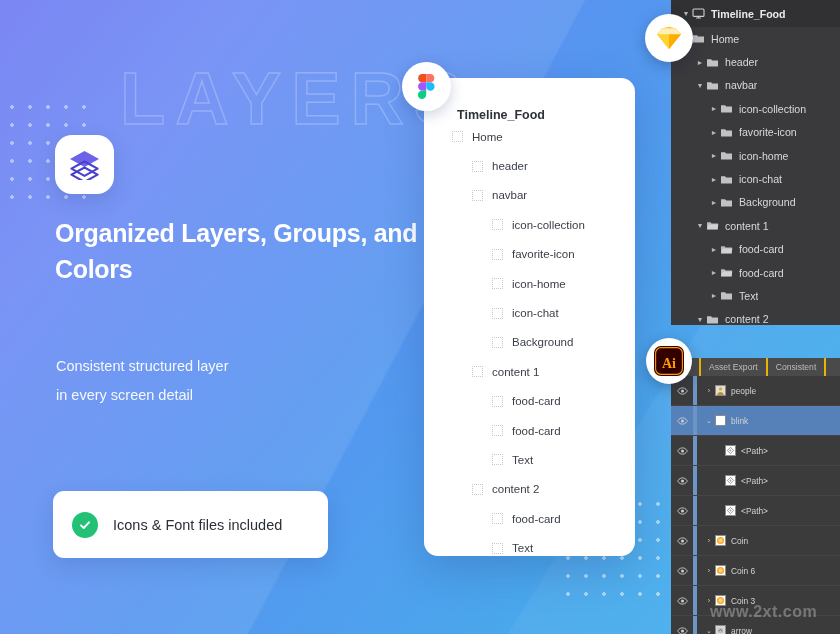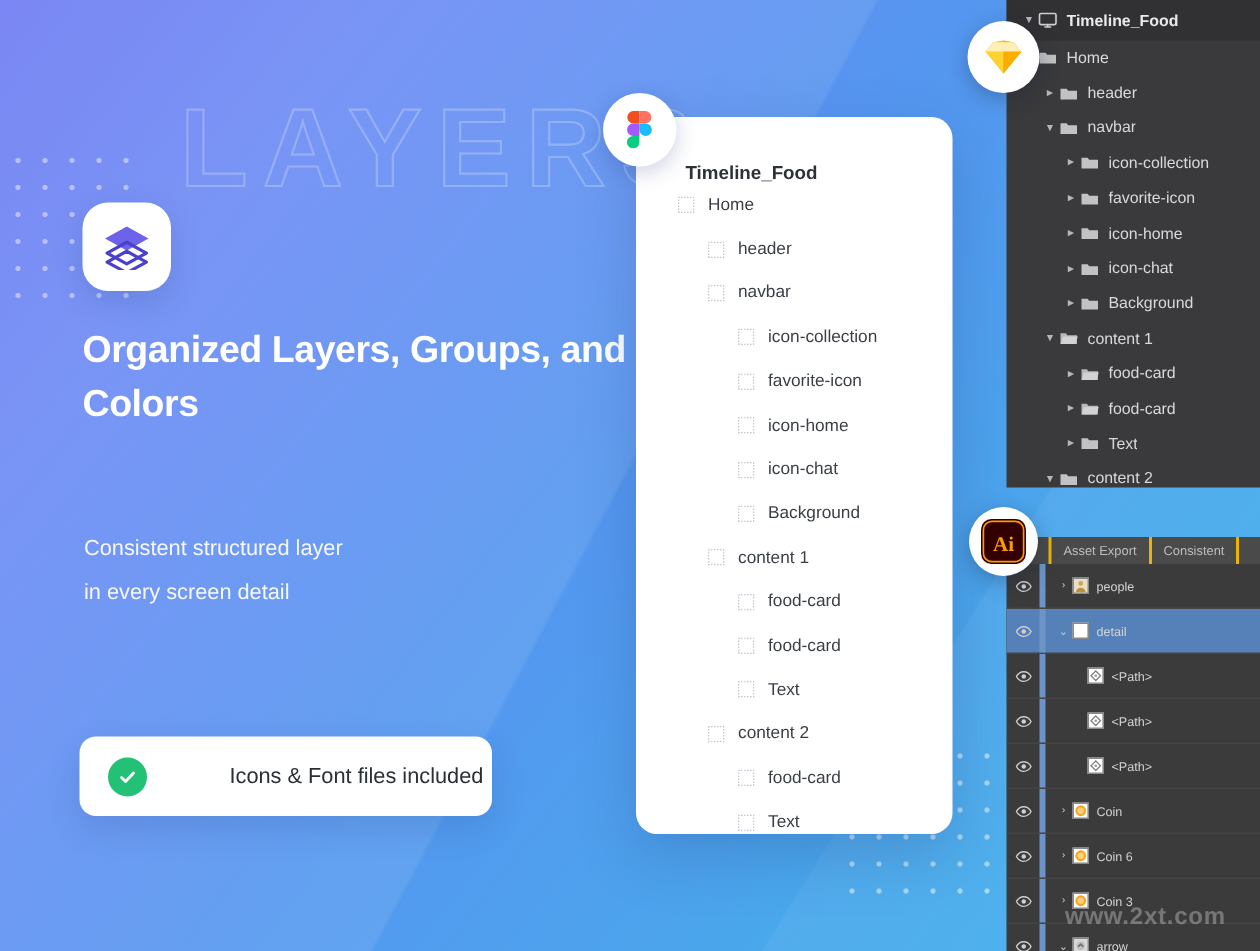--- a/index.html
+++ b/index.html
@@ -54,24 +54,23 @@
     position: absolute; left: 55px; top: 216px; width: 380px;
     color: #fff; font-size: 25px; font-weight: 700; line-height: 1.42;
     letter-spacing: -.3px;
   }
   #hero-sub {
     position: absolute; left: 56px; top: 352px; width: 330px;
     color: rgba(255,255,255,.93); font-size: 14.5px; line-height: 2.0;
     font-weight: 400;
   }
   #feature-pill {
-    position: absolute; left: 53px; top: 491px; width: 275px; height: 53px;
+    position: absolute; left: 53px; top: 491px; width: 275px; height: 67px;
     background: #fff; border-radius: 11px; display: flex; align-items: center;
     box-shadow: 0 8px 22px rgba(30,58,120,.16);
-    gap: 40px;
   }
   #feature-pill .check {
     width: 26px; height: 26px; border-radius: 50%; background: #22C176;
     margin-left: 19px; flex: none; display: flex; align-items: center; justify-content: center;
   }
   #feature-pill .check svg { display: block; }
   #feature-label { margin-left: 15px; color: #2b2f36; font-size: 14.5px; }
 
   
   #figma-card {
@@ -441,21 +440,21 @@
               <circle cx="5.5" cy="4" r="1.5" fill="#cfcfcf"></circle>
             </svg>
           </span>
           <span class="bar"></span>
           <span class="chev ind0">⌄</span>
           <span class="thumb">
             <svg width="11" height="11" viewBox="0 0 11 11">
               <rect width="11" height="11" fill="#ffffff"></rect>
             </svg>
           </span>
-          <span class="ailabel">detail</span>
+          <span class="ailabel">blink</span>
         </div>
         <div class="airow">
           <span class="eye">
             <svg width="11" height="8" viewBox="0 0 11 8">
               <path d="M.6 4S2.4.8 5.5.8 10.4 4 10.4 4 8.6 7.2 5.5 7.2.6 4 .6 4z" fill="none" stroke="#cfcfcf" stroke-width=".9"></path>
               <circle cx="5.5" cy="4" r="1.5" fill="#cfcfcf"></circle>
             </svg>
           </span>
           <span class="bar"></span>
           <span class="chev ind1"></span>

